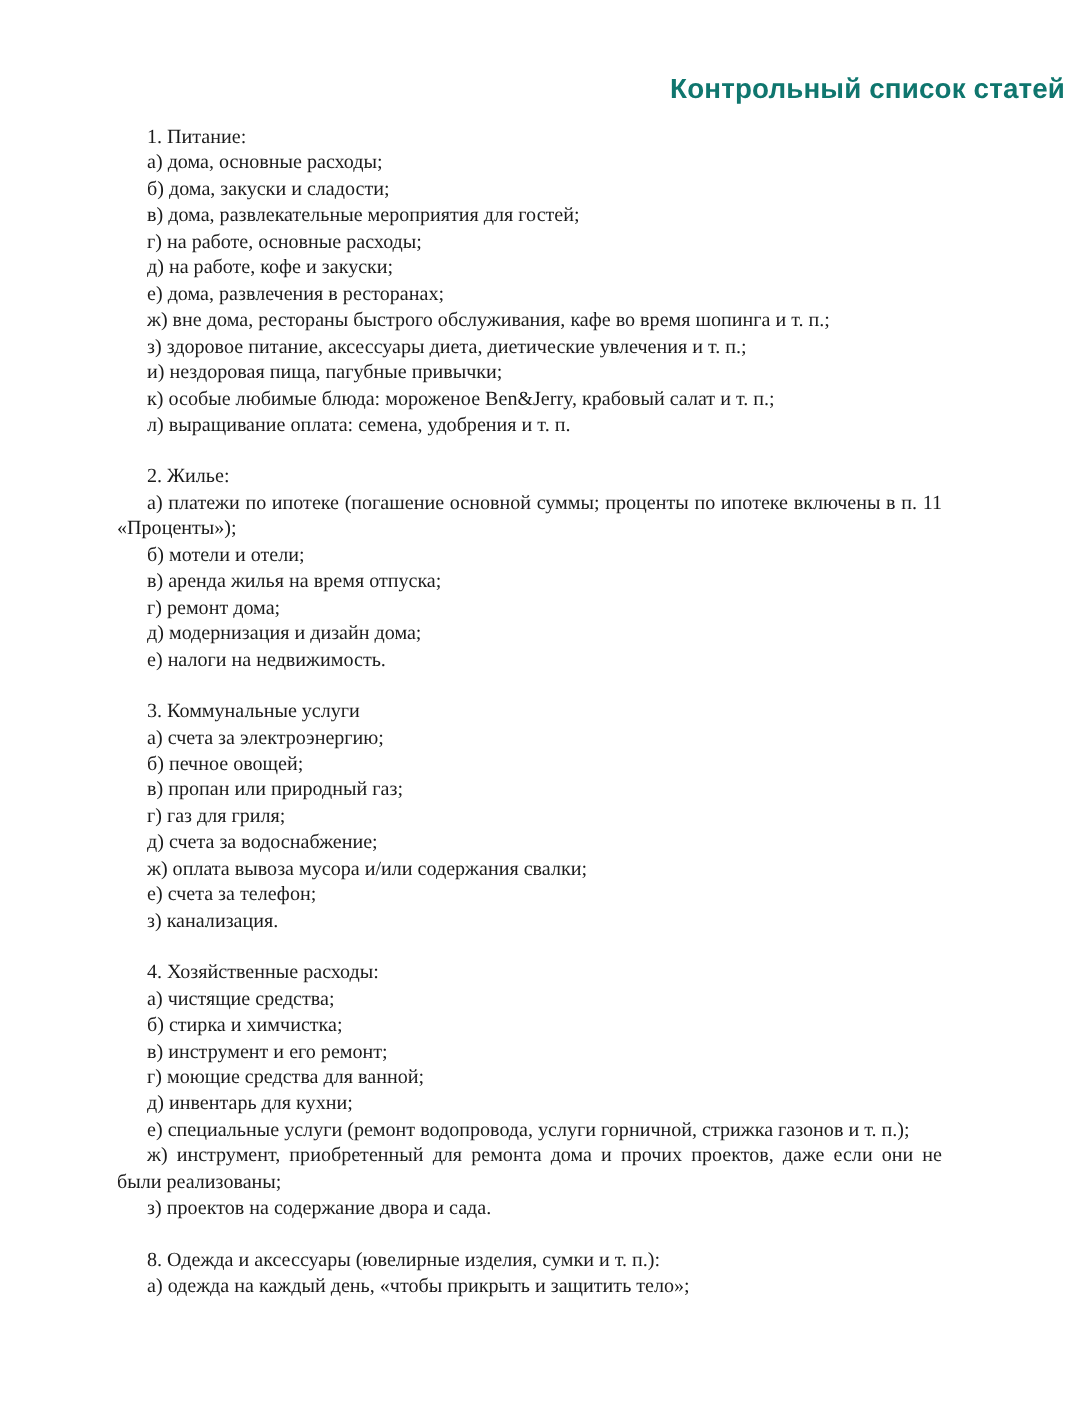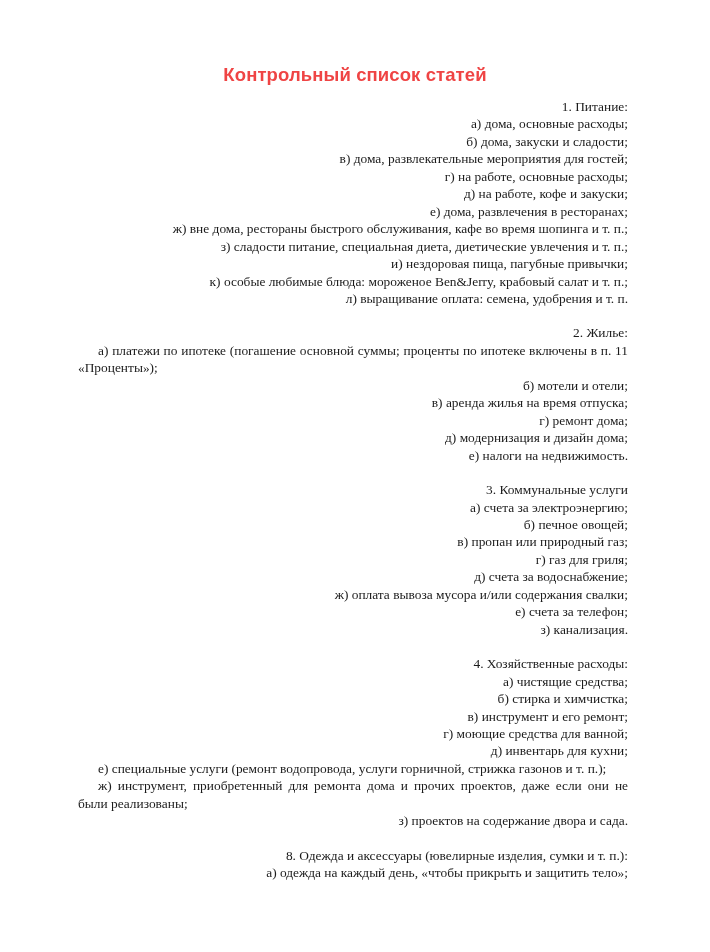--- a/index.html
+++ b/index.html
@@ -18,48 +18,48 @@
     -webkit-font-smoothing: antialiased;
   }
   .page {
     width: 710px;
     height: 952px;
     background: #ffffff;
     box-sizing: border-box;
     position: relative;
   }
   .doc-title {
-    text-align: center;
+    text-align: right;
     font-family: "Liberation Sans", "DejaVu Sans", sans-serif;
     font-weight: bold;
     font-size: 18.5px;
     letter-spacing: 0.1px;
-    color: #ef4444;
-    margin: 16px;
+    color: #0f766e;
+    margin: 0;
     padding-top: 48px;
     padding-bottom: 0;
     line-height: 22px;
   }
   .body-block {
     position: absolute;
     left: 78px;
     top: 82px;
     width: 550px;
   }
   .section {
     margin: 0 0 17px 0;
   }
   .section:last-child {
     margin-bottom: 0;
   }
   .line {
     font-size: 13.4px;
     line-height: 17.45px;
     text-indent: 20px;
-    text-align: right;
+    text-align: left;
     margin: 0;
     white-space: pre-wrap;
     word-spacing: 0;
   }
   .line.justify {
     text-align: justify;
     text-justify: inter-word;
   }
 </style>
 </head>
@@ -73,21 +73,21 @@
 
   <div class="section">
         <p class="line">1. Питание:</p>
         <p class="line">а) дома, основные расходы;</p>
         <p class="line">б) дома, закуски и сладости;</p>
         <p class="line">в) дома, развлекательные мероприятия для гостей;</p>
         <p class="line">г) на работе, основные расходы;</p>
         <p class="line">д) на работе, кофе и закуски;</p>
         <p class="line">е) дома, развлечения в ресторанах;</p>
         <p class="line">ж) вне дома, рестораны быстрого обслуживания, кафе во время шопинга и т. п.;</p>
-        <p class="line">з) сладости питание, специальная диета, диетические увлечения и т. п.;</p>
+        <p class="line">з) здоровое питание, аксессуары диета, диетические увлечения и т. п.;</p>
         <p class="line">и) нездоровая пища, пагубные привычки;</p>
         <p class="line">к) особые любимые блюда: мороженое Ben&amp;Jerry, крабовый салат и т. п.;</p>
         <p class="line">л) выращивание оплата: семена, удобрения и т. п.</p>
       </div>
       <div class="section">
         <p class="line">2. Жилье:</p>
         <p class="line justify">а) платежи по ипотеке (погашение основной суммы; проценты по ипотеке включены в п. 11 «Проценты»);</p>
         <p class="line">б) мотели и отели;</p>
         <p class="line">в) аренда жилья на время отпуска;</p>
         <p class="line">г) ремонт дома;</p>

